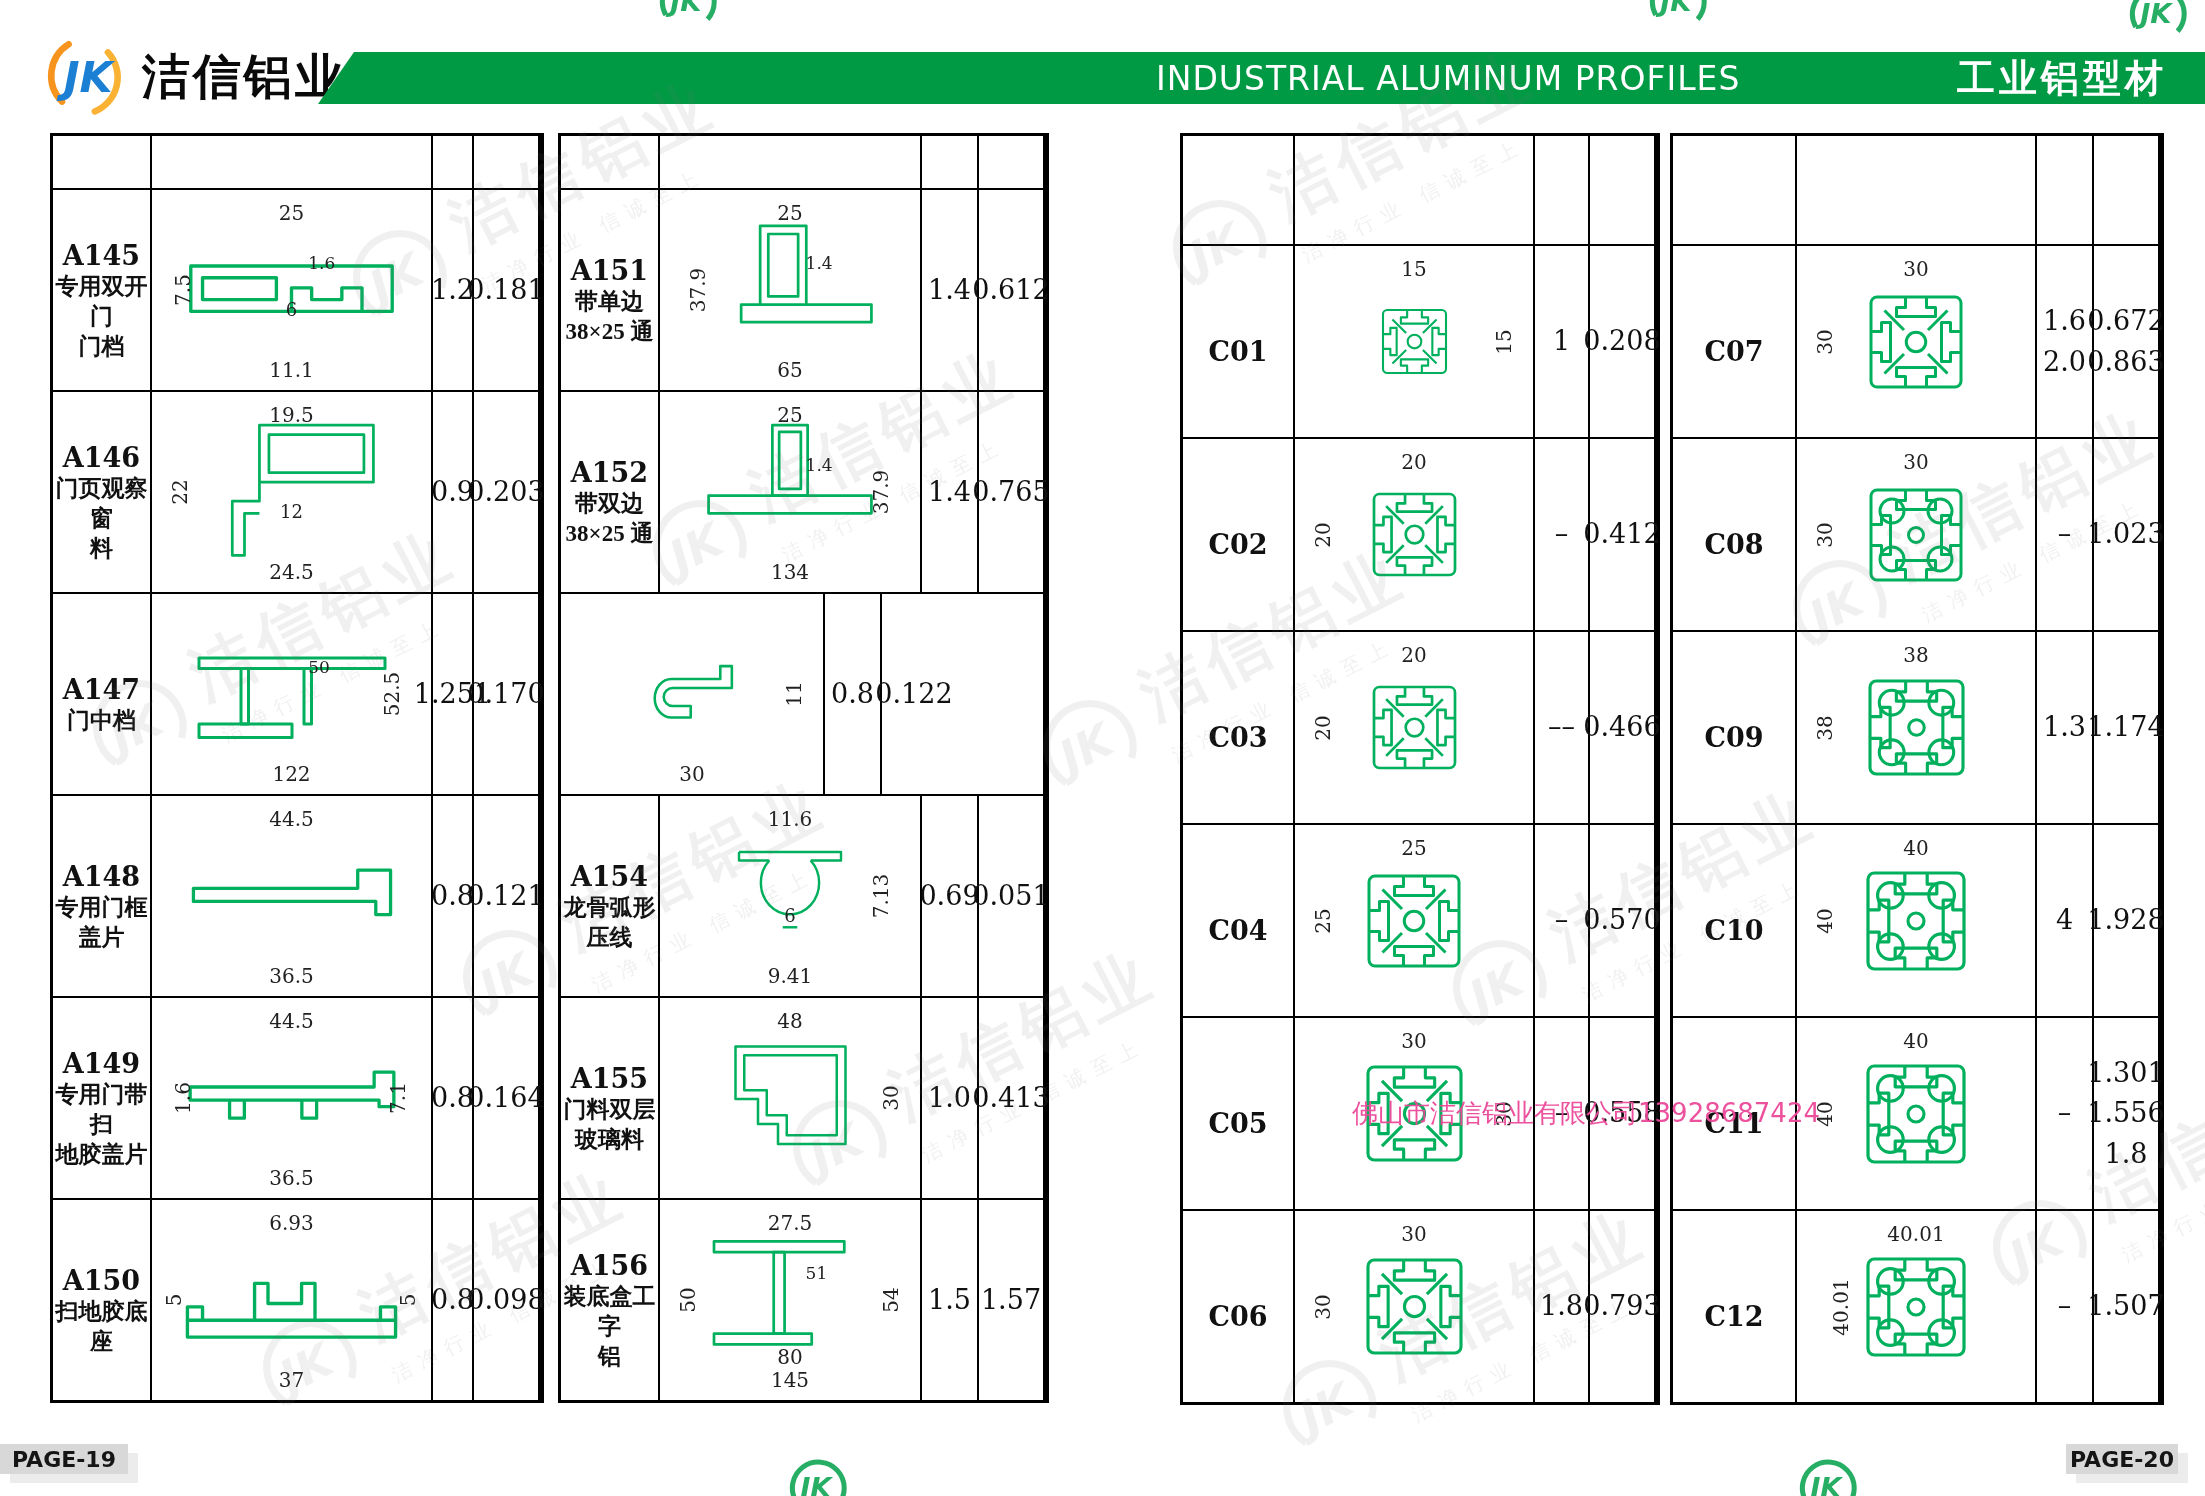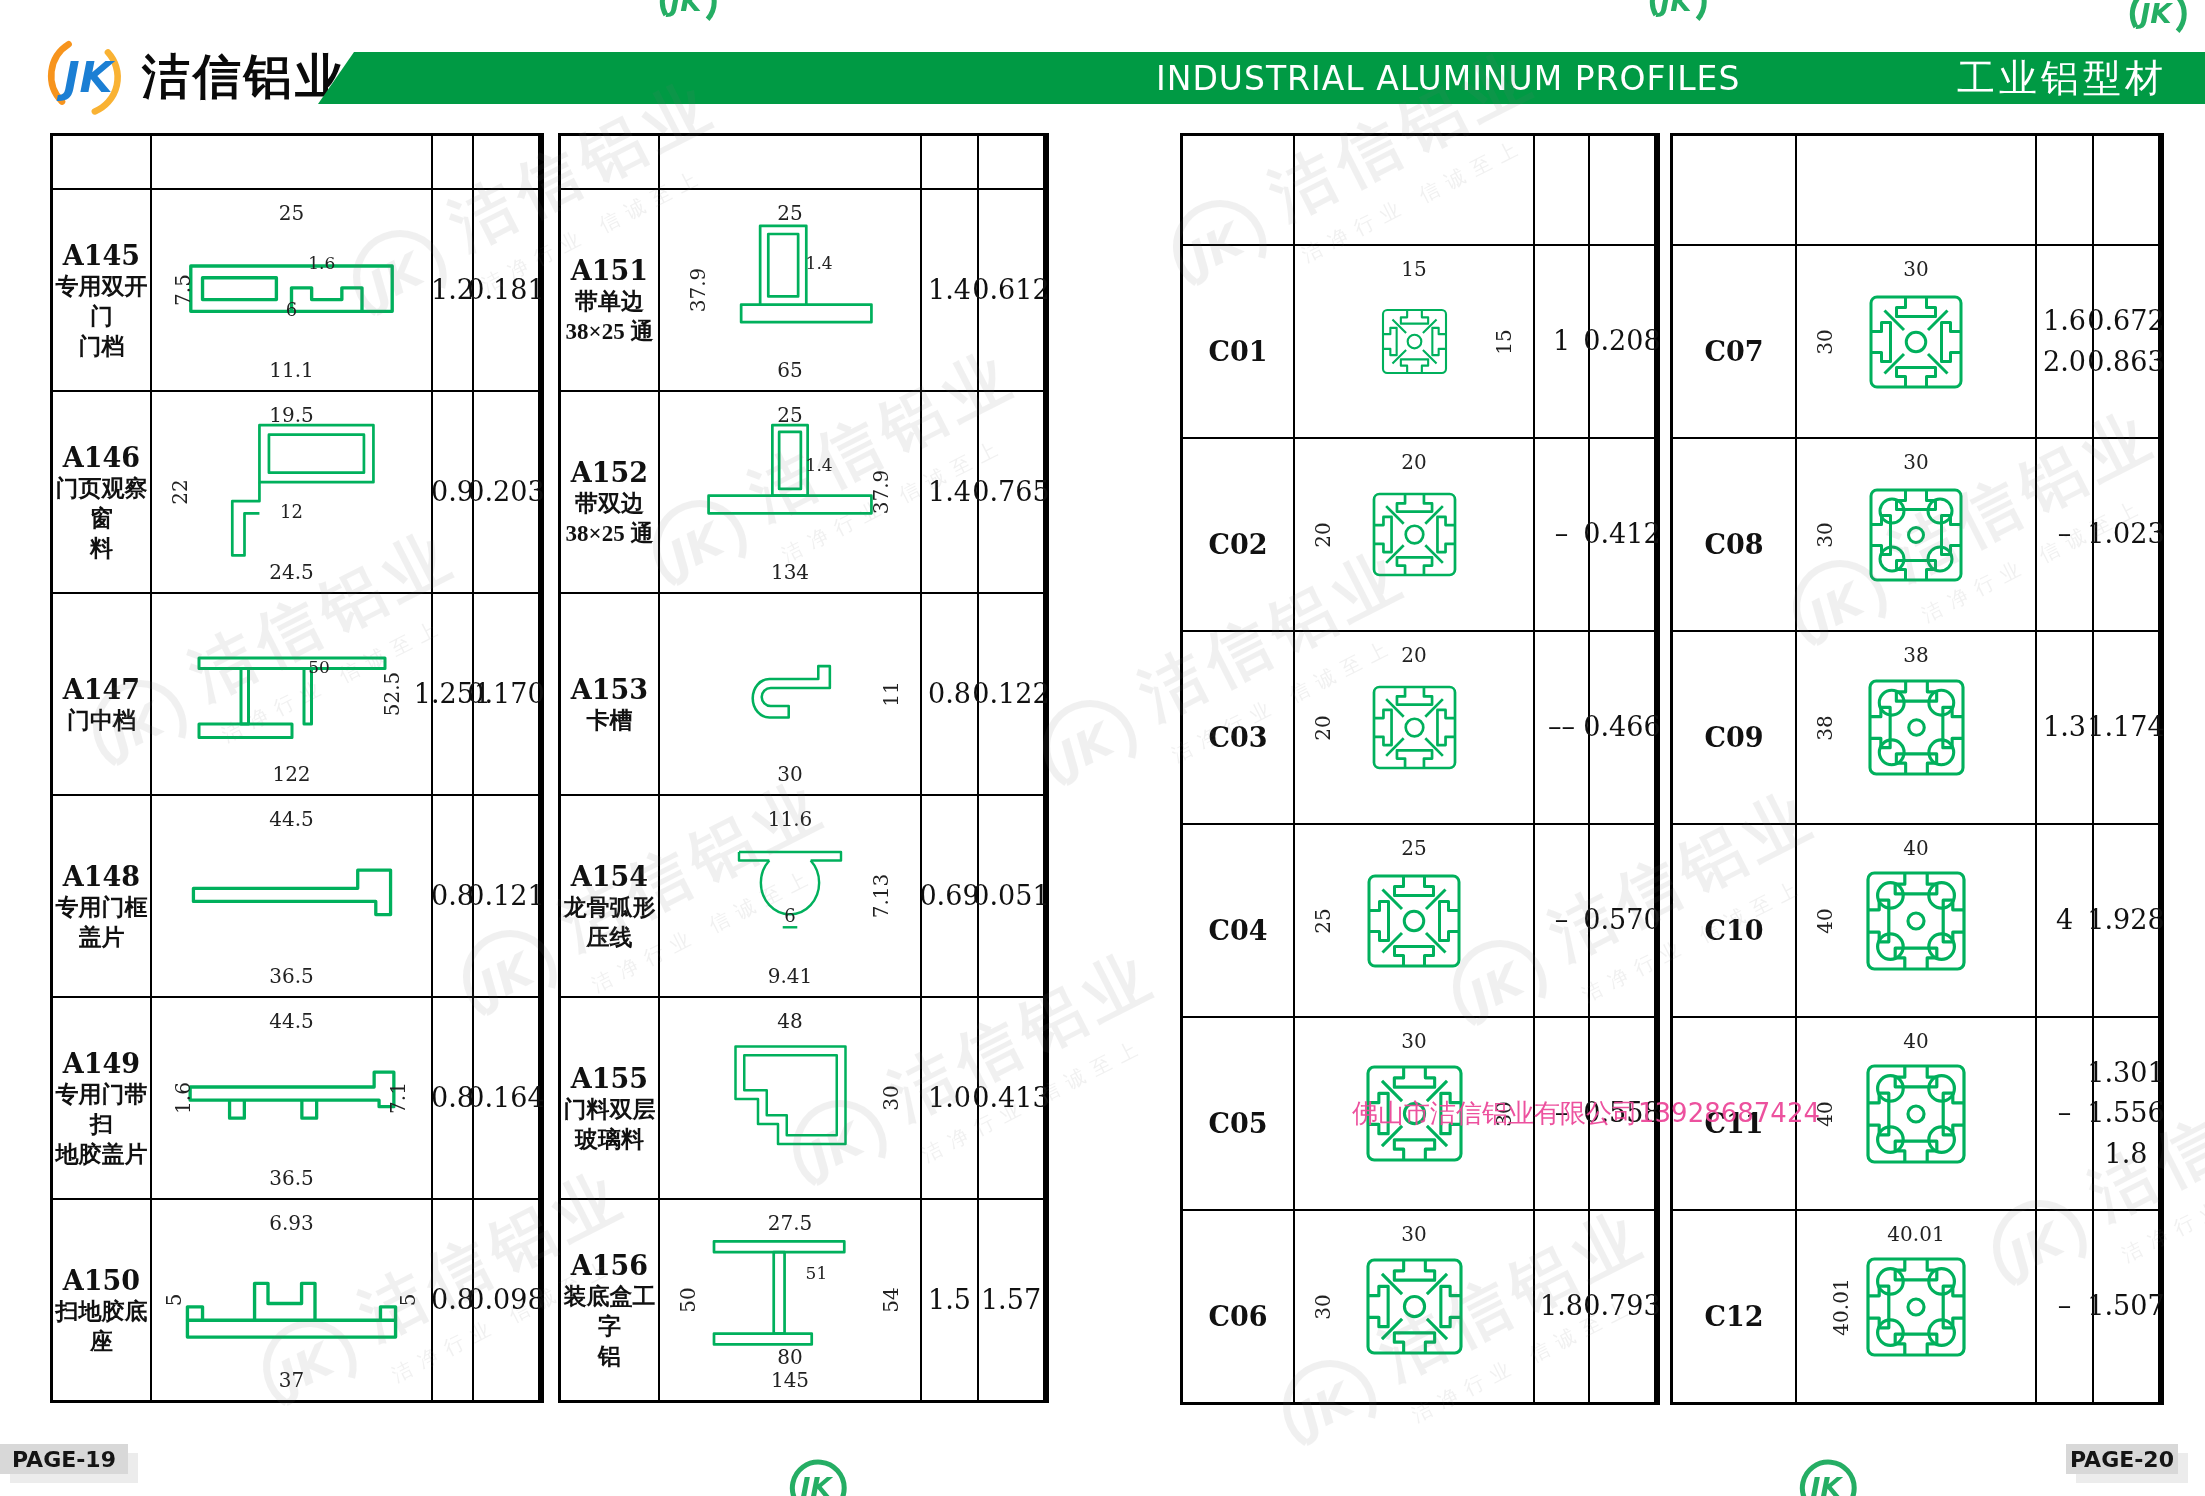--- a/index.html
+++ b/index.html
@@ -7,21 +7,21 @@
         font-family:"DejaVu Sans","Liberation Sans",sans-serif;color:#111;}
 
   
   .brand{position:absolute;left:44px;top:36px;display:flex;align-items:center;gap:16px;}
   .brand-name{font-size:48px;font-weight:bold;letter-spacing:3px;color:#0a0a0a;}
   .band{position:absolute;left:318px;right:0;top:52px;height:52px;background:#009a44;
         clip-path:polygon(36px 0,100% 0,100% 100%,0 100%);}
   .band-en{position:absolute;left:838px;top:50%;transform:translateY(-50%);
            color:#fff;font-size:33px;letter-spacing:1px;}
   .band-cn{position:absolute;right:38px;top:50%;transform:translateY(-50%);
-           color:#fff;font-size:38px;font-weight:normal;letter-spacing:4px;}
+           color:#fff;font-size:38px;font-weight:bold;letter-spacing:4px;}
 
   
   .subtable{position:absolute;top:133px;border:3px solid #000;border-right:6px solid #000;
             display:flex;flex-direction:column;background:transparent;}
   .t1{left:50px}.t2{left:558px}.t3{left:1180px}.t4{left:1670px}
   .trow{display:flex;}
   .trow + .trow{border-top:2px solid #000;}
   .c{display:flex;align-items:center;justify-content:center;text-align:center;box-sizing:border-box;}
   .c + .c{border-left:2px solid #000;}
   .t1 .trow,.t2 .trow{height:200px}.t3 .trow,.t4 .trow{height:191px}
@@ -249,24 +249,20 @@
           </svg>
           <div class="dim dim-top">25</div>
           <div class="dim dim-right">37.9</div>
           <div class="dim dim-bottom">134</div>
           <div class="dim dim-extra">1.4</div>
         </div>
         <div class="c v1">1.4</div>
         <div class="c v2">0.765</div>
       </div>
       <div class="trow">
-        <div class="c model">
-          <div class="mcode">A153</div>
-          <div class="mname">卡槽</div>
-        </div>
         <div class="c draw">
           <svg viewBox="0 0 140 80" class="profile" style="width: 180px;">
             <path d="M92 18 v10 H54 a13 15 0 0 0 0 30 h15 v-9 H55 a7 7 0 0 1 0 -14 h46 V18 z"></path>
           </svg>
           <div class="dim dim-right">11</div>
           <div class="dim dim-bottom">30</div>
         </div>
         <div class="c v1">0.8</div>
         <div class="c v2">0.122</div>
       </div>

